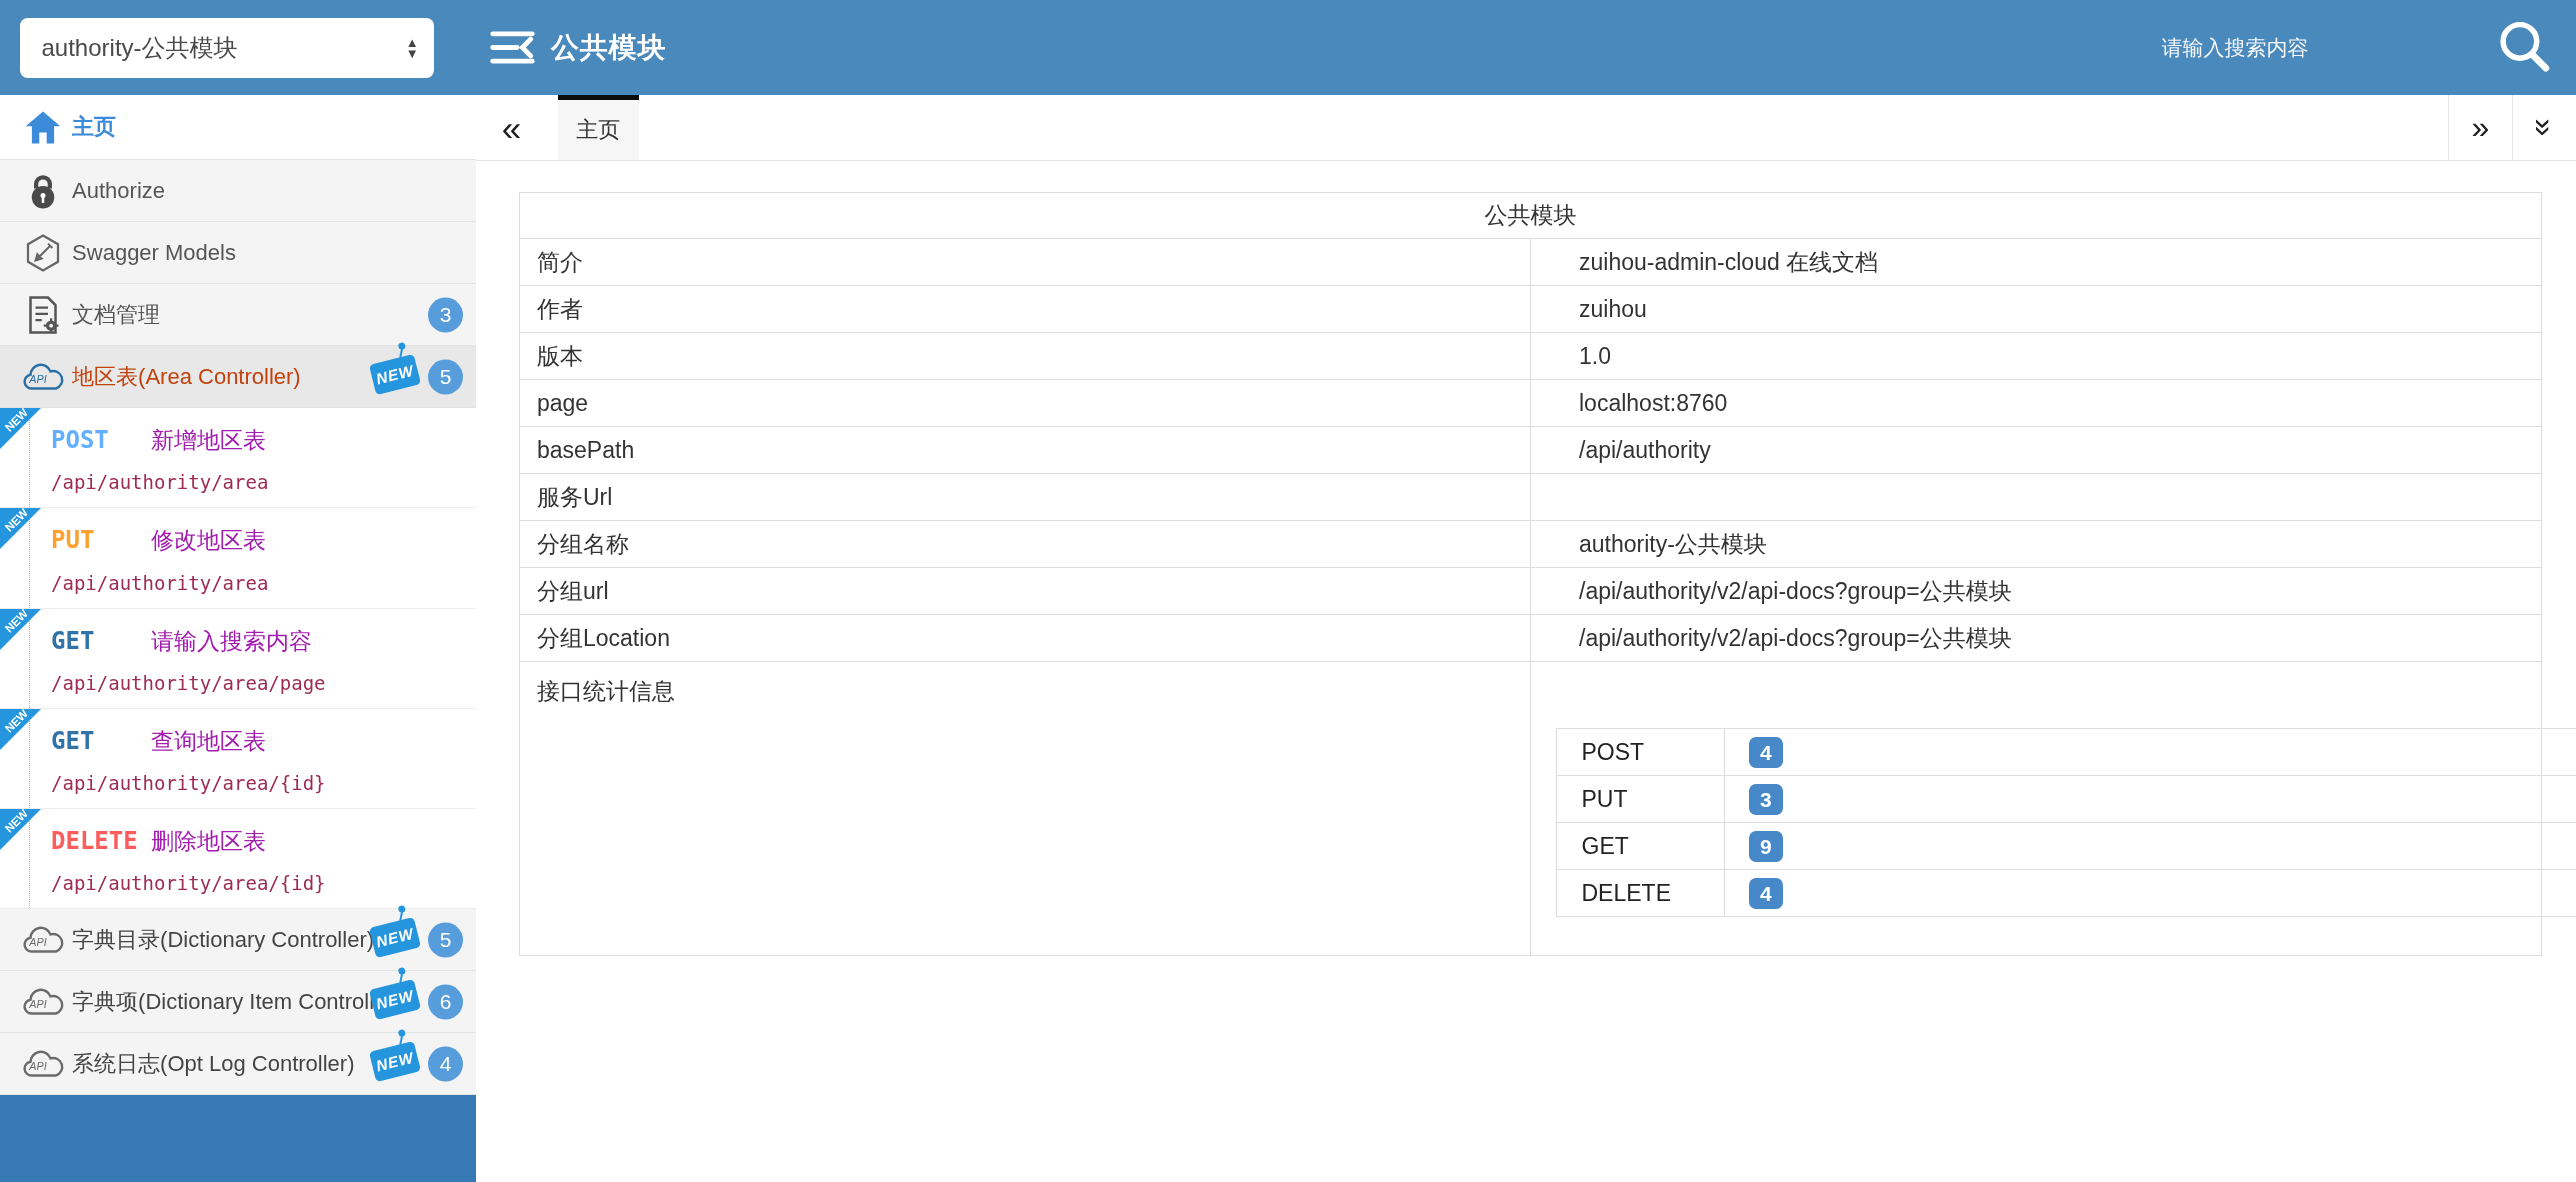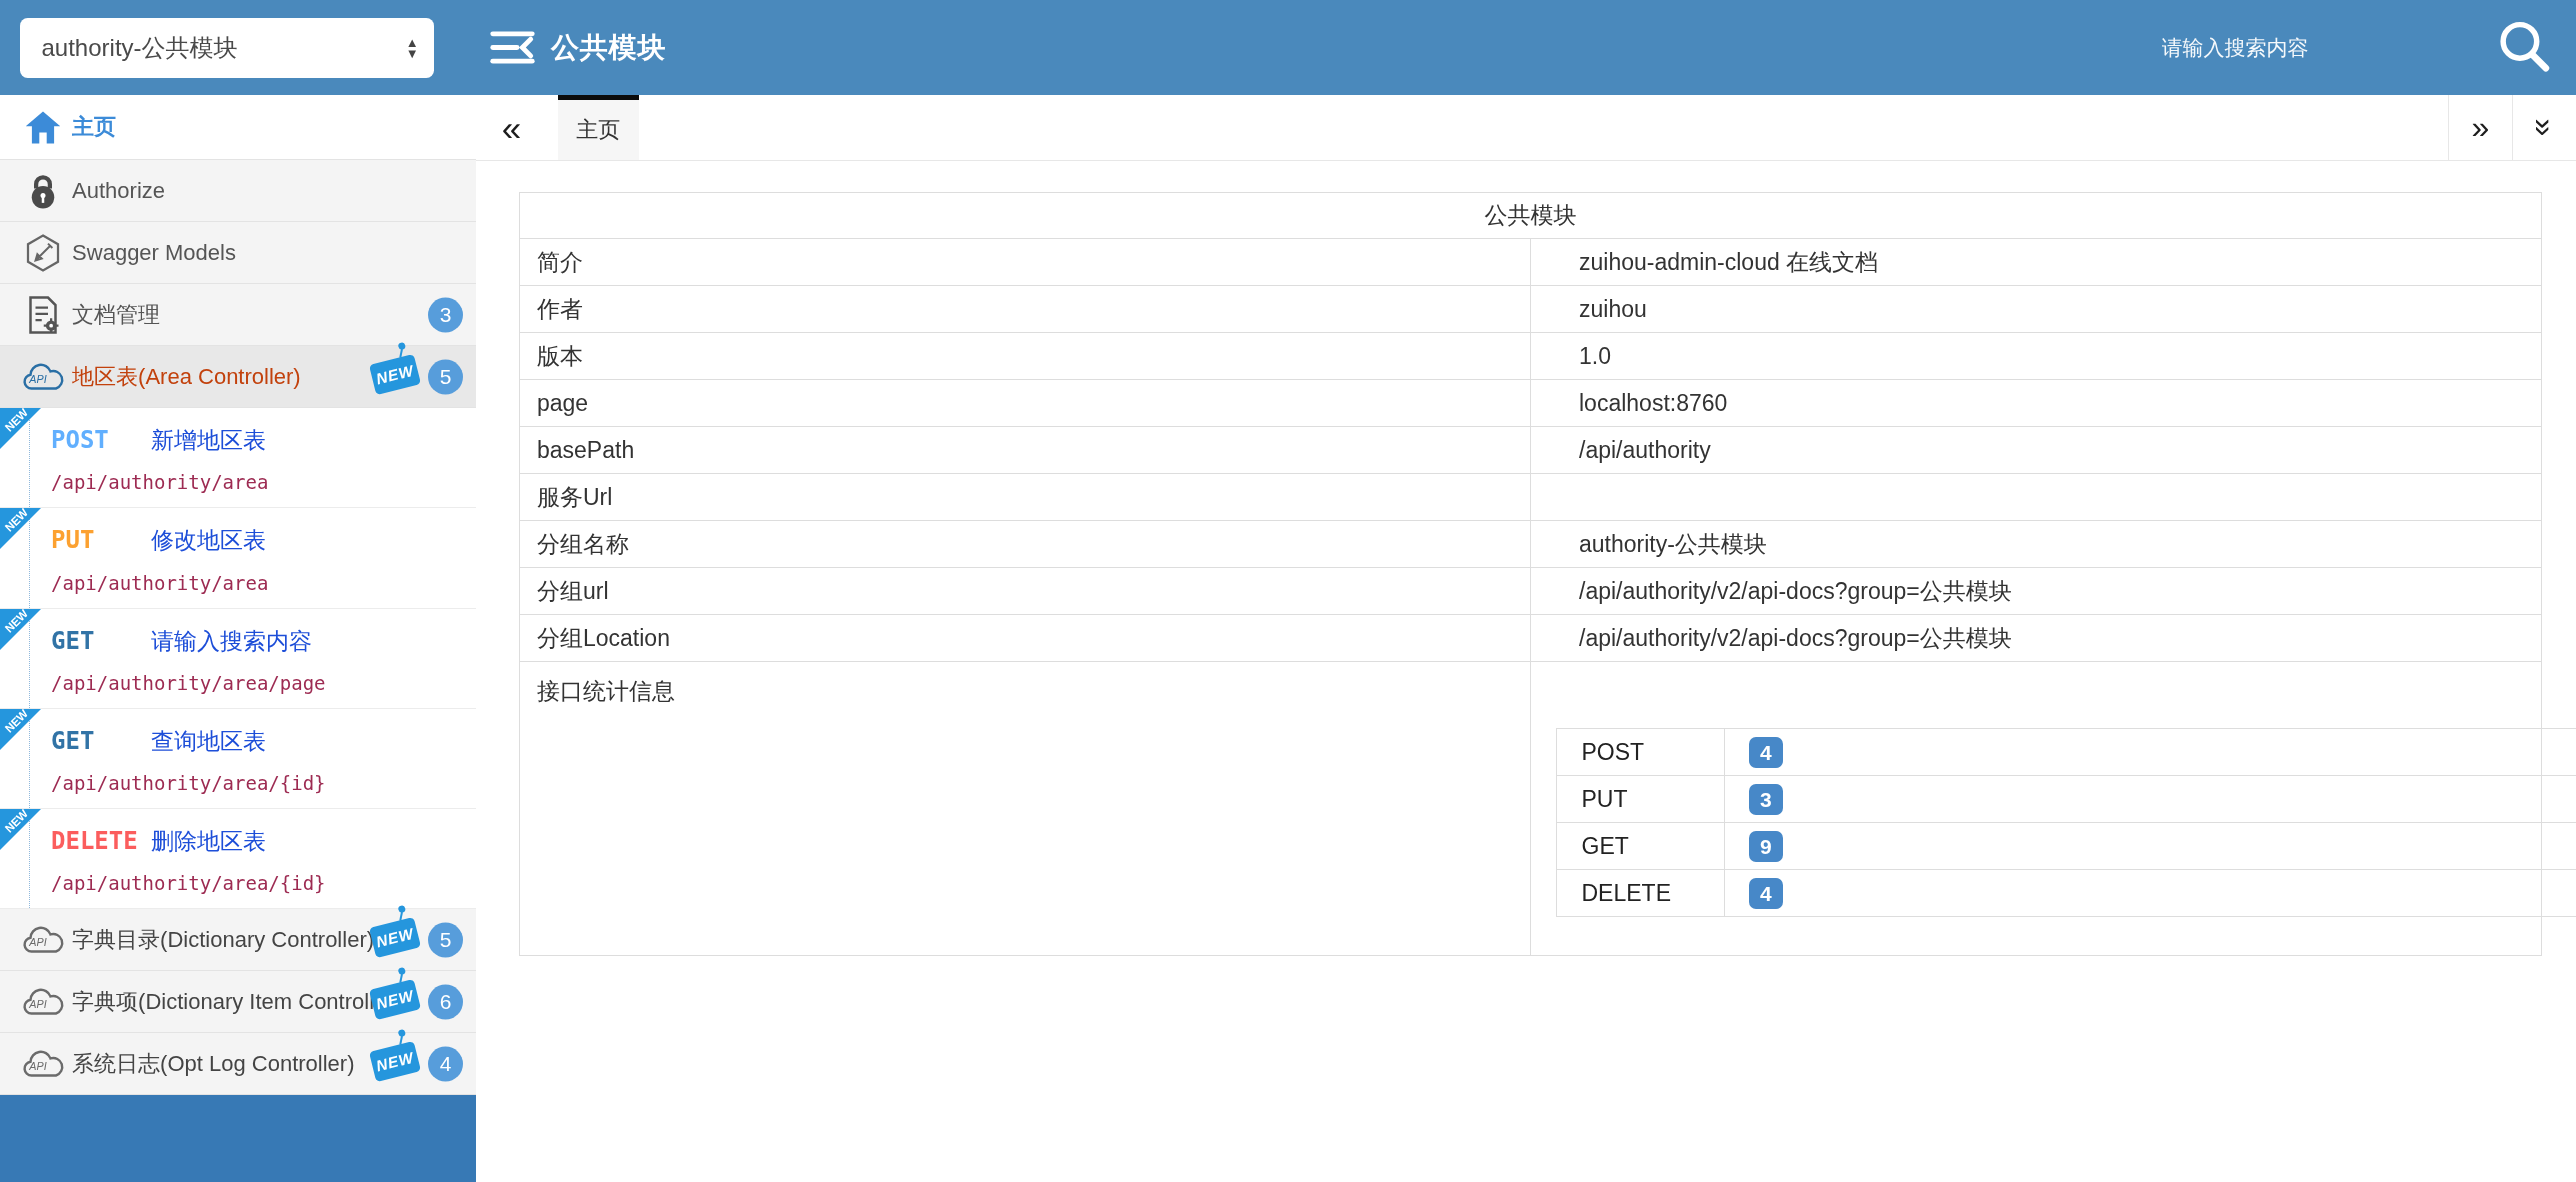--- a/index.html
+++ b/index.html
@@ -74,21 +74,21 @@
   .ep{position:relative;padding:17px 0 14px 0;border-bottom:0.8px solid #ececec;background:#fff;cursor:pointer;}
   .ep::before{content:'';position:absolute;left:29px;top:0;bottom:0;border-left:1.5px dotted #8fb8dc;}
   .ribbon{position:absolute;left:0;top:0;width:0;height:0;border-left:41px solid var(--new-badge,#2596dd);border-bottom:41px solid transparent;}
   .ribbon i{position:absolute;left:-38px;top:6.1px;transform:rotate(-45deg);color:#fff;font-size:11.5px;font-style:normal;font-weight:bold;}
   .ep-line1{display:flex;align-items:baseline;}
   .m{display:inline-block;margin-left:51px;min-width:100px;font-family:"DejaVu Sans Mono","Liberation Mono",monospace;font-weight:bold;font-size:24px;}
   .m-post{color:var(--method-post,#61affe);}
   .m-put{color:var(--method-put,#fca130);}
   .m-get{color:var(--method-get,#3173a6);}
   .m-delete{color:var(--method-delete,#fb5d5d);}
-  .ep-title{font-size:23px;color:#1d4ed8;}
+  .ep-title{font-size:23px;color:#a21caf;}
   .ep-path{margin:15.3px 0 0 51px;font-family:"DejaVu Sans Mono","Liberation Mono",monospace;font-size:19px;color:var(--path,#9d2b52);}
 
   
   .content{position:absolute;top:95px;left:476px;right:0;bottom:0;background:#fff;display:flex;flex-direction:column;}
   .tabstrip{height:65px;border-bottom:0.8px solid #e7e7e7;display:flex;align-items:stretch;background:#fff;flex:none;}
   .tab-arrow{width:71px;display:flex;align-items:center;justify-content:center;font-size:35px;color:#1d1d1d;cursor:pointer;}
   .tab{
     margin-left:10.7px;width:81px;background:#f6f6f6;border-top:5.4px solid #0c0c0c;
     display:flex;align-items:center;justify-content:center;font-size:22px;color:#333;cursor:pointer;
   }

